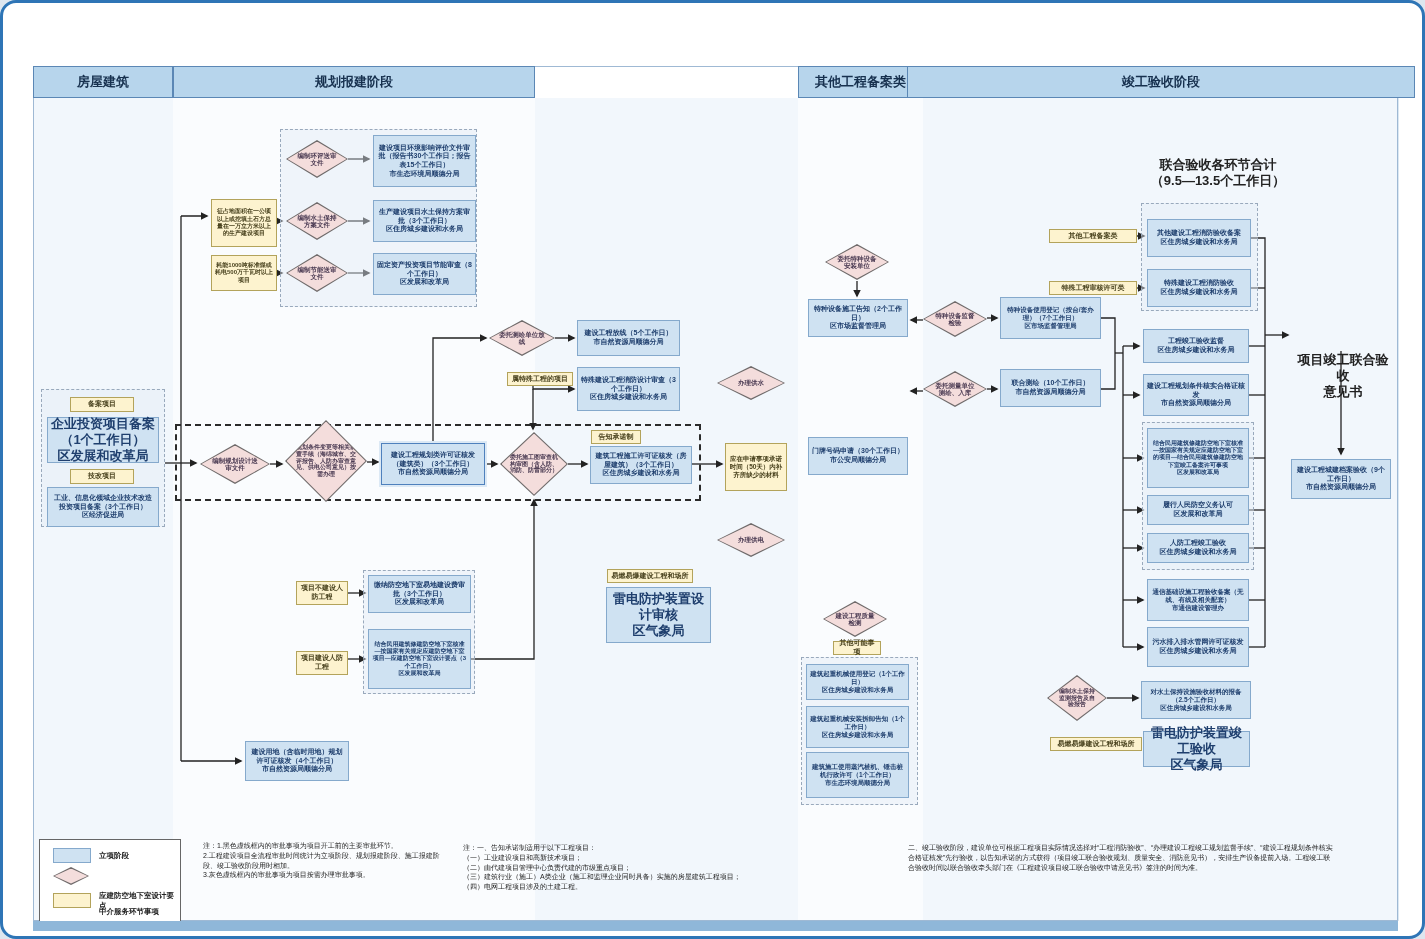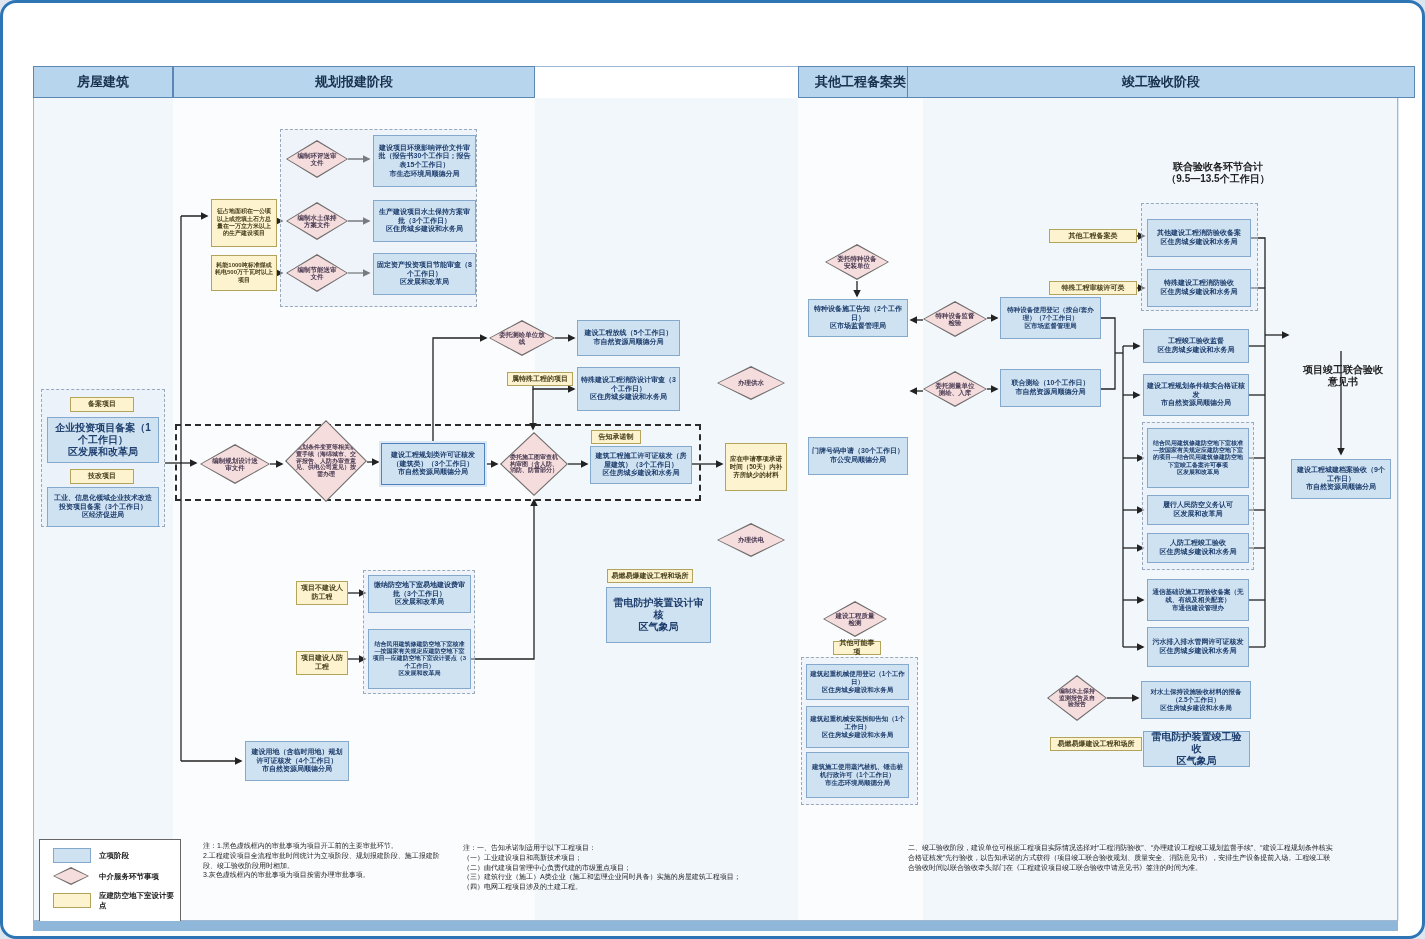--- a/index.html
+++ b/index.html
@@ -3,21 +3,21 @@
 <meta charset="utf-8">
 <style>
   html,body{margin:0;padding:0;background:#dde6ef;}
   .page{position:relative;width:1425px;height:939px;background:#ffffff;border:3px solid #2e75b6;border-radius:16px;overflow:hidden;box-sizing:border-box;font-family:"Liberation Sans","DejaVu Sans",sans-serif;}
   .title{position:absolute;top:26px;left:0;right:0;text-align:center;font-size:21px;font-weight:bold;color:#111;letter-spacing:1px;}
   .bodyframe{position:absolute;left:30px;top:63px;width:1365px;height:855px;border:1px solid #9fb9d4;box-sizing:border-box;}
   .colbg{position:absolute;top:95px;height:823px;}
   .c-a{background:#f2f7fc;border-right:1px solid #dbe8f3;}
   .c-b{background:#fafcfe;border-right:1px solid #dbe8f3;}
   .hcell{position:absolute;top:63px;height:32px;background:#b7d5ec;border:1px solid #5b87b5;box-sizing:border-box;display:flex;align-items:center;justify-content:center;font-weight:bold;font-size:13px;color:#17314f;}
-  .bx{position:absolute;box-sizing:border-box;display:flex;align-items:center;justify-content:center;text-align:center;white-space:pre-line;font-size:10px;line-height:1.22;padding:2px 3px;}
+  .bx{position:absolute;box-sizing:border-box;display:flex;align-items:center;justify-content:center;text-align:center;white-space:pre-line;font-size:13px;line-height:1.22;padding:2px 3px;}
   .blue{background:#cfe2f2;border:1px solid #85a9cc;color:#1f3f6e;font-weight:700;}
   .hl{border:1.5px solid #4f81bd;box-shadow:0 0 0 2px #dce9f5;}
   .yel{background:#fdf3cf;border:1px solid #b3a35b;color:#4a431f;font-weight:700;font-size:7px;}
   .dashc{border:1px dashed #99a9bc;background:rgba(226,236,246,.45);}
   .bdash{border:2px dashed #2b2b2b;}
   .plain{background:transparent;border:none;color:#222;font-weight:700;}
   .dia{position:absolute;clip-path:polygon(50% 0,100% 50%,50% 100%,0 50%);background:#6f6a6a;}
   .di{position:absolute;inset:1.5px;clip-path:polygon(50% 0,100% 50%,50% 100%,0 50%);background:#f4dddc;display:flex;align-items:center;justify-content:center;text-align:center;font-size:6.5px;line-height:1.15;color:#4a3a52;font-weight:600;padding:1px 8px;box-sizing:border-box;white-space:pre-line;}
   .fs6{font-size:6px;}
   .fs65{font-size:6.5px;}
@@ -247,21 +247,21 @@
   <div class="bx yel" style="left:1047px;top:734px;width:92px;height:14px;">易燃易爆建设工程和场所</div>
   <div class="bx blue" style="left:1140px;top:728px;width:107px;height:36px;">雷电防护装置竣工验收
 区气象局</div>
 
   <div class="legend-frame" style="left:36px;top:836px;width:142px;height:90px;"></div>
   <div class="lg-blue" style="left:50px;top:845px;width:36px;height:13px;"></div>
   <div class="legend-item" style="left:96px;top:848px;width:78px;">立项阶段</div>
   <div class="lg-dia" style="left:50px;top:864px;width:36px;height:18px;">
       <div class="lg-dia-in"></div>
     </div>
-  <div class="legend-item" style="left:96px;top:869px;width:78px;">中介服务环节事项</div>
+  <div class="legend-item" style="left:96px;top:904px;width:78px;">中介服务环节事项</div>
   <div class="lg-yel" style="left:50px;top:890px;width:36px;height:13px;"></div>
   <div class="legend-item" style="left:96px;top:888px;width:78px;">应建防空地下室设计要点</div>
 
   <div class="note" style="left:200px;top:838px;width:250px;height:86px;">注：1.黑色虚线框内的审批事项为项目开工前的主要审批环节。
 2.工程建设项目全流程审批时间统计为立项阶段、规划报建阶段、施工报建阶段、竣工验收阶段用时相加。
 3.灰色虚线框内的审批事项为项目按需办理审批事项。</div>
   <div class="note" style="left:460px;top:840px;width:280px;height:86px;">注：一、告知承诺制适用于以下工程项目：
 （一）工业建设项目和高新技术项目；
 （二）由代建项目管理中心负责代建的市级重点项目；
 （三）建筑行业（施工）A类企业（施工和监理企业同时具备）实施的房屋建筑工程项目；

